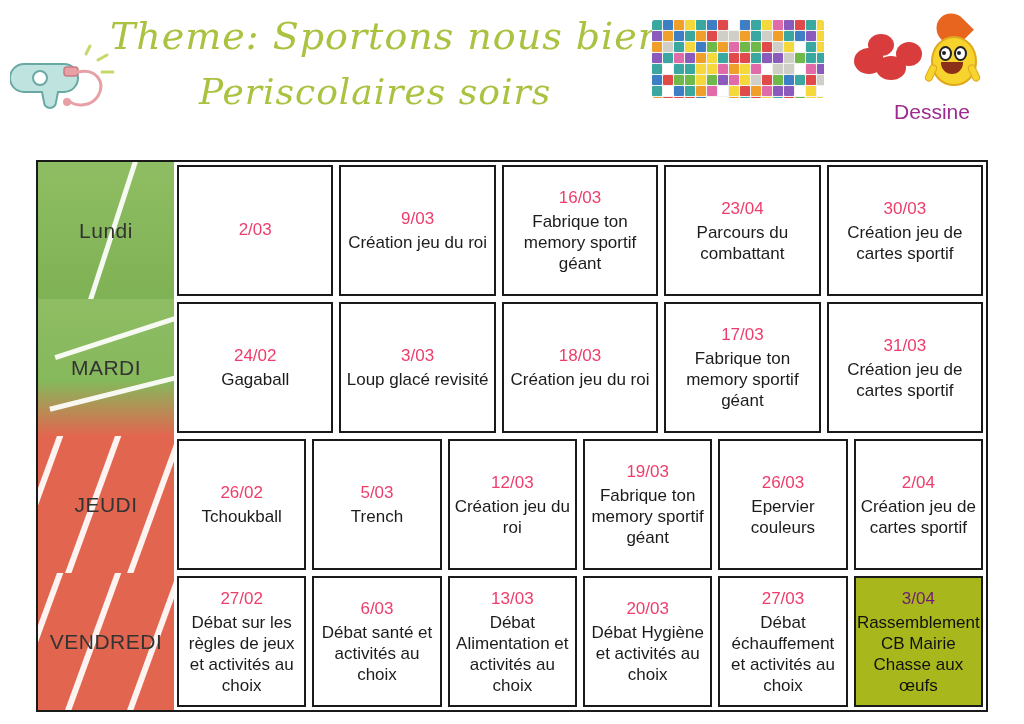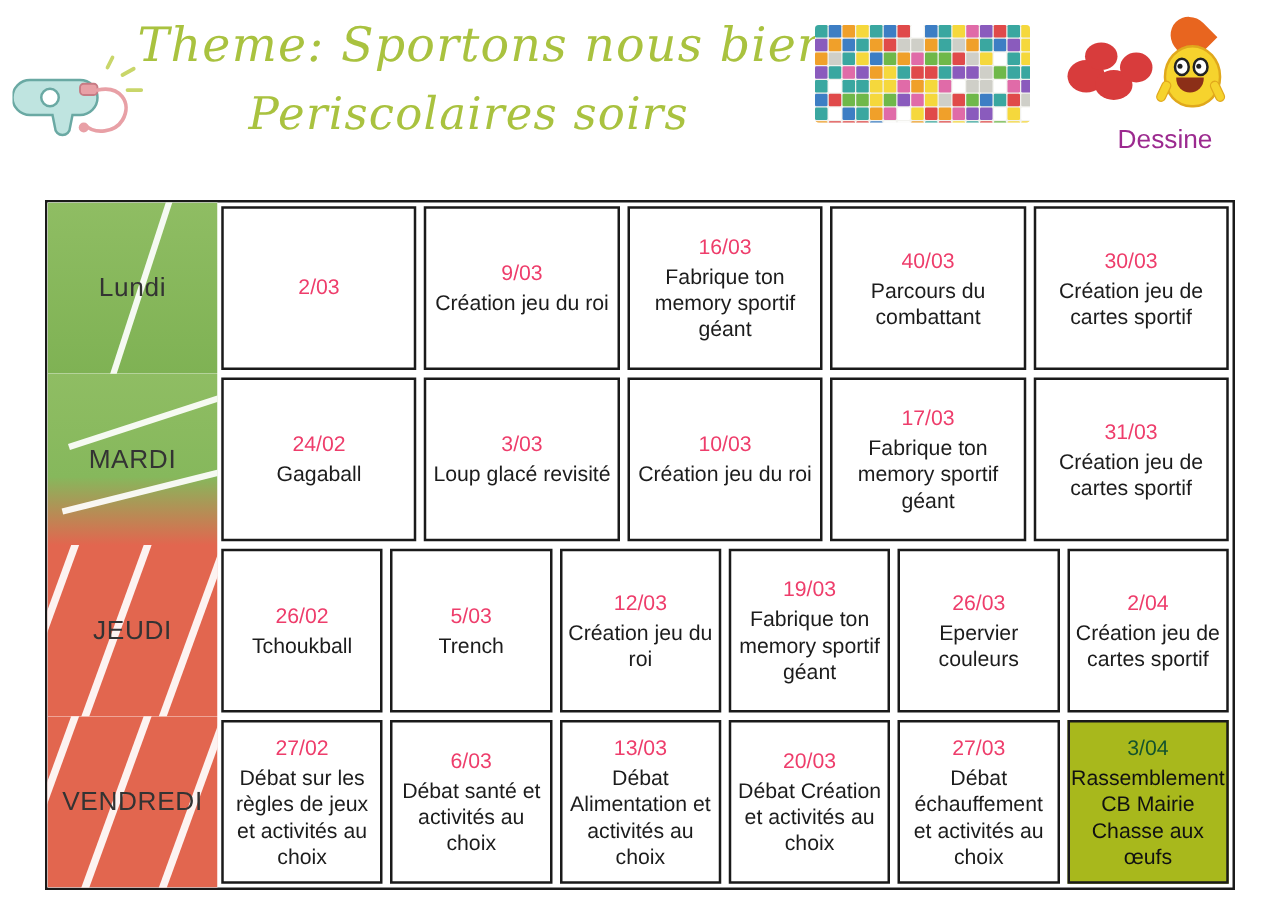--- a/index.html
+++ b/index.html
@@ -226,21 +226,21 @@
   }
   .activity {
     color: #1c1c1c;
     font-size: 17px;
     line-height: 21px;
     font-family: "Liberation Sans", sans-serif;
   }
   .cell.highlight {
     background: #a8b81c;
   }
-  .cell.highlight .date { color: #14532d; }
+  .cell.highlight .date { color: #701a75; }
   .cell.highlight .activity { color: #111111; }
 
   
   .day-bg {
     position: absolute;
     inset: 0;
     z-index: 1;
   }
   .bg-grass { background: linear-gradient(180deg,#8fbd63 0%, #7fb254 100%); }
   .bg-grass2 { background: linear-gradient(180deg,#8fbd63 0%, #86b85c 60%, #e2664f 100%); }
@@ -442,21 +442,21 @@
       </div>
       <div class="cell">
         <div class="date">9/03</div>
         <div class="activity">Création jeu du roi</div>
       </div>
       <div class="cell">
         <div class="date">16/03</div>
         <div class="activity">Fabrique ton memory sportif géant</div>
       </div>
       <div class="cell">
-        <div class="date">40/03</div>
+        <div class="date">23/04</div>
         <div class="activity">Parcours du combattant</div>
       </div>
       <div class="cell">
         <div class="date">30/03</div>
         <div class="activity">Création jeu de cartes sportif</div>
       </div>
     </div>
     <div class="row">
       <div class="cell daycell">
         <div class="day-bg bg-grass2"></div>
@@ -468,21 +468,21 @@
       </div>
       <div class="cell">
         <div class="date">24/02</div>
         <div class="activity">Gagaball</div>
       </div>
       <div class="cell">
         <div class="date">3/03</div>
         <div class="activity">Loup glacé revisité</div>
       </div>
       <div class="cell">
-        <div class="date">10/03</div>
+        <div class="date">18/03</div>
         <div class="activity">Création jeu du roi</div>
       </div>
       <div class="cell">
         <div class="date">17/03</div>
         <div class="activity">Fabrique ton memory sportif géant</div>
       </div>
       <div class="cell">
         <div class="date">31/03</div>
         <div class="activity">Création jeu de cartes sportif</div>
       </div>
@@ -539,21 +539,21 @@
       <div class="cell">
         <div class="date">6/03</div>
         <div class="activity">Débat santé et activités au choix</div>
       </div>
       <div class="cell">
         <div class="date">13/03</div>
         <div class="activity">Débat Alimentation et activités au choix</div>
       </div>
       <div class="cell">
         <div class="date">20/03</div>
-        <div class="activity">Débat Création et activités au choix</div>
+        <div class="activity">Débat Hygiène et activités au choix</div>
       </div>
       <div class="cell">
         <div class="date">27/03</div>
         <div class="activity">Débat échauffement et activités au choix</div>
       </div>
       <div class="cell highlight">
         <div class="date">3/04</div>
         <div class="activity">Rassemblement CB Mairie Chasse aux œufs</div>
       </div>
     </div>

